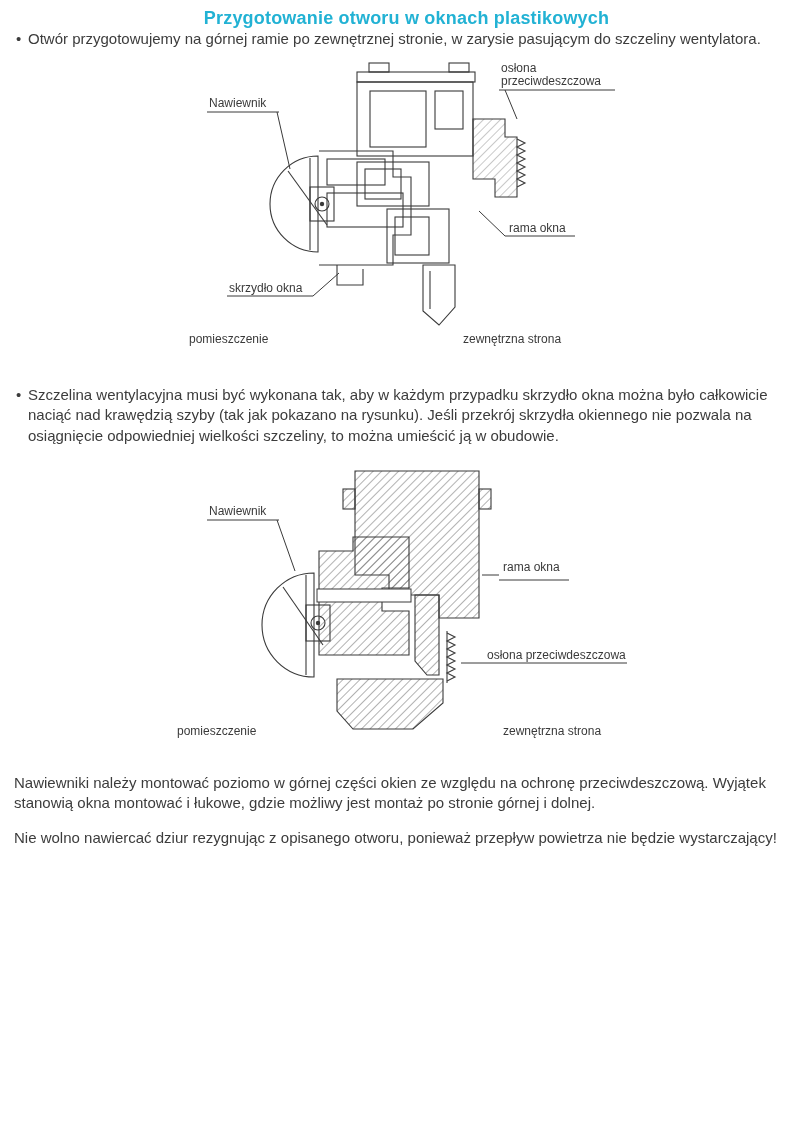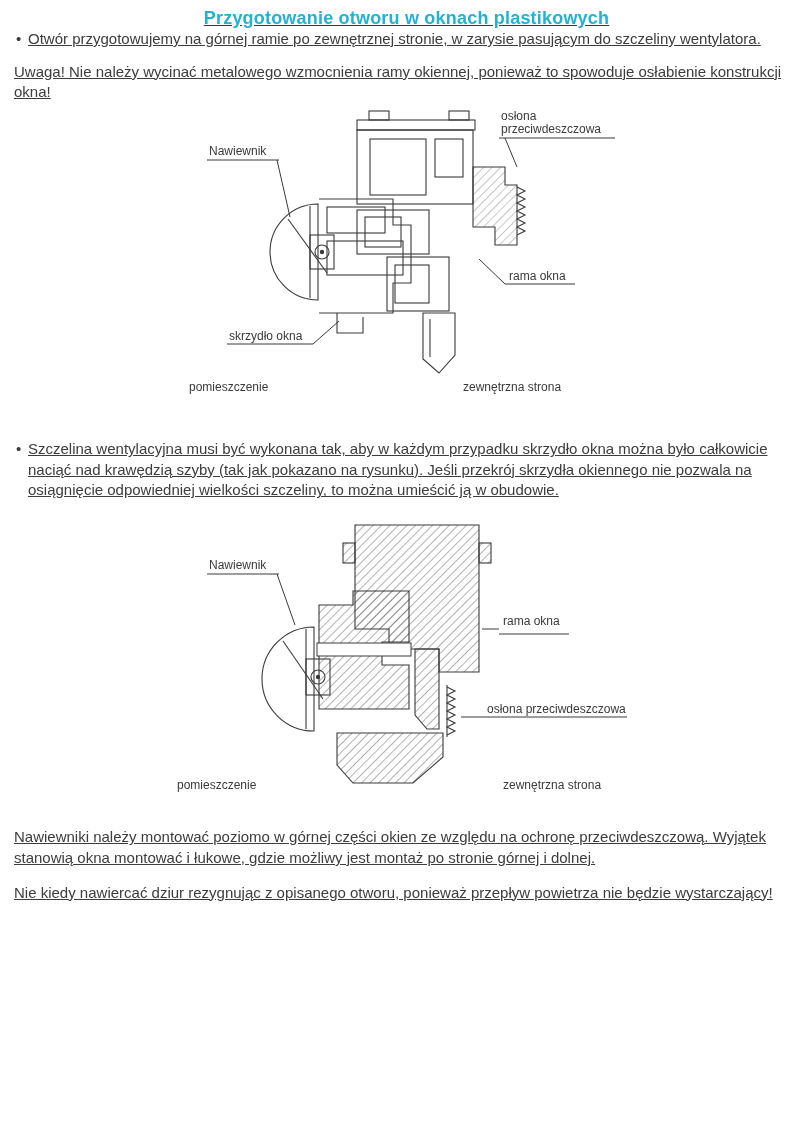--- a/index.html
+++ b/index.html
@@ -3,55 +3,54 @@
 <meta charset="utf-8">
 <style>
   :root { --heading-color:#22b2d4; --text-color:#3c3c3c; }
   * { margin:0; padding:0; box-sizing:border-box; }
   html,body { background:#ffffff; }
   body {
     width:800px; height:1139px; overflow:hidden;
     font-family:"Liberation Sans", sans-serif;
     color:var(--text-color);
   }
-  .page { padding:8px 1px 0 14px;text-decoration:underline; }
+  .page { padding:8px 1px 0 14px; }
   .heading {
     text-align:center; color:var(--heading-color);
     font-size:18px; font-weight:bold; letter-spacing:0.2px;
   }
   .bullets { list-style:none; }
   .bullets li {
     position:relative; padding-left:14px; margin-bottom:9px;
     font-size:15px; line-height:1.38;
   }
   .bullets li::before { content:"\2022"; position:absolute; left:2px; top:0; }
   .body-text { font-size:15px; line-height:1.38; }
   .warning { margin-top:12px; }
   .note { margin-top:12px; }
   .final-note { margin-top:26px; }
   .final-note2 { margin-top:14px; }
   .section2-title { margin-top:34px; }
-  .bullets.second { margin-top:28px; }
+  .bullets.second { margin-top:22px; }
   .diagram { text-align:center; margin-top:4px; }
   .diagram2 { margin-top:16px; }
   svg { display:inline-block; }
   svg text { font-family:"Liberation Sans", sans-serif; font-size:12px; fill:#3a3a3a; }
 </style>
 </head>
 <body>
 
 <div class="page">
 
   <h1 class="heading">Przygotowanie otworu w oknach plastikowych</h1>
 
   <ul class="bullets">
     <li>Otwór przygotowujemy na górnej ramie po zewnętrznej stronie, w zarysie pasującym do szczeliny wentylatora.</li>
   </ul>
 
-  <p class="body-text warning">Uwaga! Nie należy wycinać metalowego wzmocnienia ramy okiennej, ponieważ to spowoduje osłabienie konstrukcji okna!</p>
 
   <div class="diagram">
     <svg viewBox="0 0 440 300" width="440" height="300">
       <defs>
         <pattern id="hatchA" width="6" height="6" patternUnits="userSpaceOnUse" patternTransform="rotate(45)">
           <line x1="0" y1="0" x2="0" y2="6" stroke="#777" stroke-width="0.8"></line>
         </pattern>
       </defs>
       <g stroke="#3a3a3a" stroke-width="1.1" fill="none">
         <rect x="182" y="4" width="20" height="9"></rect>
@@ -150,15 +149,15 @@
         <text x="32" y="52">Nawiewnik</text>
         <text x="326" y="108">rama okna</text>
         <text x="310" y="196">osłona przeciwdeszczowa</text>
         <text x="0" y="272">pomieszczenie</text>
         <text x="326" y="272">zewnętrzna strona</text>
       </g>
     </svg>
   </div>
 
   <p class="body-text final-note">Nawiewniki należy montować poziomo w górnej części okien ze względu na ochronę przeciwdeszczową. Wyjątek stanowią okna montować i łukowe, gdzie możliwy jest montaż po stronie górnej i dolnej.</p>
-  <p class="body-text final-note2">Nie kiedy nawiercać dziur rezygnując z opisanego otworu, ponieważ przepływ powietrza nie będzie wystarczający!</p>
+  <p class="body-text final-note2">Nie wolno nawiercać dziur rezygnując z opisanego otworu, ponieważ przepływ powietrza nie będzie wystarczający!</p>
 
 </div>
 
 </body></html>

